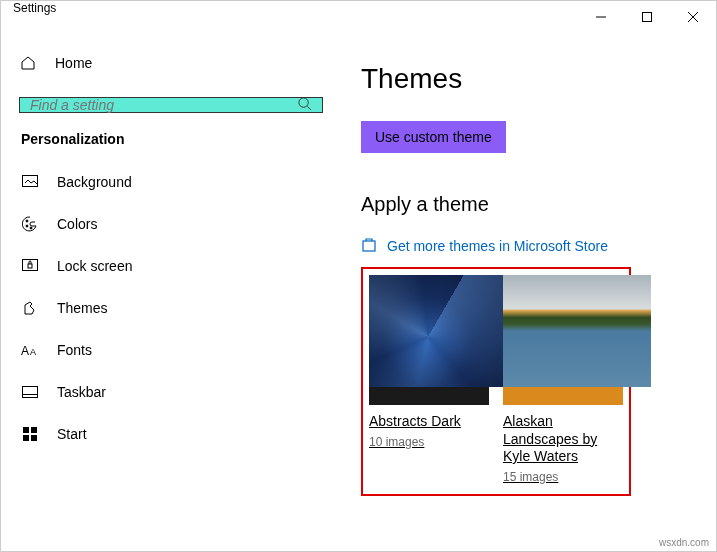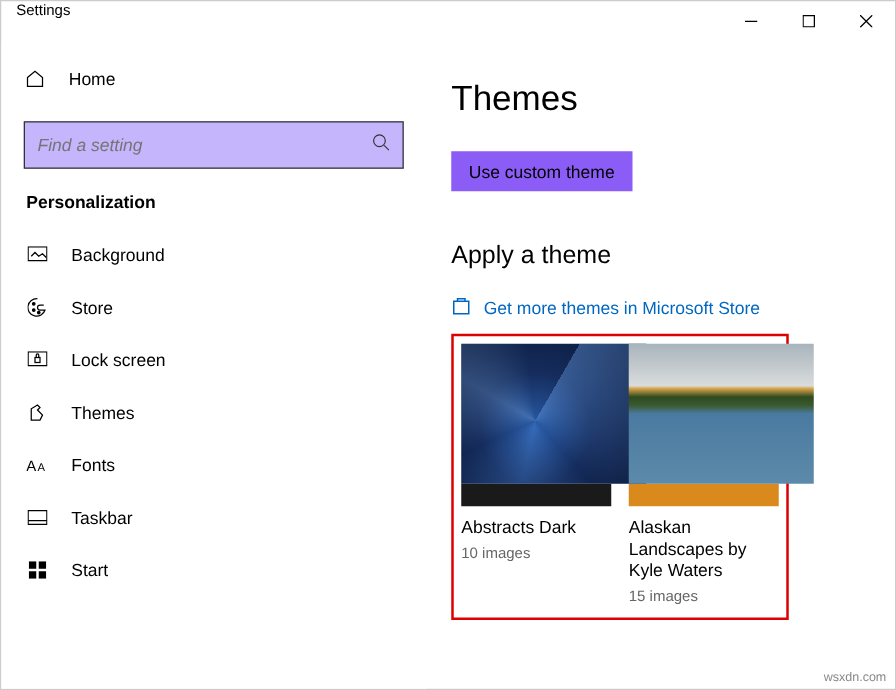--- a/index.html
+++ b/index.html
@@ -8,33 +8,33 @@
     .titlebar { height: 32px; display: flex; align-items: flex-start; justify-content: space-between; padding-left: 12px; }
     .titlebar-title { font-size: 12px; color: #000; }
     .title-controls { display: flex; }
     .title-btn { width: 46px; height: 32px; display: flex; align-items: center; justify-content: center; }
     .title-btn svg { stroke: #000; }
     .body { flex: 1; display: flex; overflow: hidden; }
     .sidebar { width: 340px; padding: 10px 18px 6px 18px; background: #fff; }
     .home { display: flex; align-items: center; gap: 18px; height: 40px; margin-bottom: 14px; cursor: pointer; }
     .home .icon { width: 18px; display:flex; justify-content:center;}
     .home span.lbl { font-size: 14px; color: #000; }
-    .search { display: flex; align-items: center; border: 1px solid #333; height: 38px; padding: 0 10px; margin-bottom: 18px; background:#c4b5fd; }
+    .search { display: flex; align-items: center; border: 1px solid #333; height: 16px; padding: 0 10px; margin-bottom: 18px; background:#5eead4; }
     .search input { border: none; outline: none; flex: 1; font-size: 14px; font-style: italic; color: #666; background:transparent;}
     .category { font-size: 14px; font-weight: 600; color: #000; margin-bottom: 14px; padding-left:2px;}
     .nav-item { display: flex; align-items: center; gap: 18px; height: 42px; cursor: pointer; padding-left:2px;}
     .nav-item .icon { width: 18px; display:flex; justify-content:center; }
     .nav-item span.lbl { font-size: 14px; color: #000; }
     .main { flex: 1; padding: 30px 20px 0 20px; overflow: hidden; position: relative; }
     .page-title { font-size: 28px; font-weight: 400; margin-bottom: 26px; }
     .custom-btn { background: #8b5cf6; border: none; padding: 8px 14px; font-size: 14px; margin-bottom: 40px; cursor: pointer; }
     .section-title { font-size: 20px; font-weight: 400; margin-bottom: 20px; }
     .store-link { display: flex; align-items: center; gap: 10px; color: #0067c0; cursor: pointer; font-size: 14px; margin-bottom: 12px; }
     .themes-grid { display: flex; gap: 14px; border: 2px solid #d00; padding: 6px 6px 10px 6px; width: fit-content; }
-    .theme { width: 120px; cursor: pointer; }
+    .theme { width: 120px; cursor: pointer; text-decoration: underline; }
     .theme-preview { width: 148px; height: 112px; background: #0b1b3a; position: relative; overflow: hidden; }
     .theme-preview.abstracts { background: radial-gradient(circle at 40% 60%, #2a5ca8 0%, #152c5c 40%, #07122e 100%); }
     .theme-preview.abstracts::before{content:"";position:absolute;inset:0;background:conic-gradient(from 30deg at 40% 55%, rgba(120,180,255,.35), transparent 30%, rgba(80,140,220,.3), transparent 60%, rgba(150,200,255,.25), transparent 90%);}
     .theme-preview.alaska {background: linear-gradient(#a8b4bc 0%, #d9dcdc 30%, #d9a34a 32%, #2e4a20 38%, #3a5a2e 44%, #4a7aa0 50%, #5d8aaa 100%);}
     .accent { height: 18px; }
     .accent.dark { background: #1a1a1a; }
     .accent.orange { background: #da8a1c; }
     .theme-name { font-size: 14px; margin-top: 8px; line-height: 1.25; }
     .theme-count { font-size: 12px; color: #666; margin-top: 4px; }
     .watermark { position: absolute; bottom: 4px; right: 8px; font-size: 10px; color: #888; }
@@ -99,21 +99,21 @@
       </div>
       <div class="nav-item">
         <span class="icon">
             <svg width="16" height="16" fill="none" stroke="#000" stroke-width="1">
               <path d="M8 1 A7 7 0 1 0 14 10 L10 10 A2 2 0 0 1 10 6 L13 6"></path>
               <circle cx="5" cy="5" r="1" fill="#000"></circle>
               <circle cx="5" cy="10" r="1" fill="#000"></circle>
               <circle cx="9" cy="12" r="1" fill="#000"></circle>
             </svg>
           </span>
-        <span class="lbl">Store</span>
+        <span class="lbl">Colors</span>
       </div>
       <div class="nav-item">
         <span class="icon">
             <svg width="16" height="14" fill="none" stroke="#000" stroke-width="1">
               <rect x="0.5" y="0.5" width="15" height="11"></rect>
               <rect x="6" y="5" width="4" height="4"></rect>
               <path d="M7 5 V3 A1 1 0 0 1 9 3 V5"></path>
             </svg>
           </span>
         <span class="lbl">Lock screen</span>

